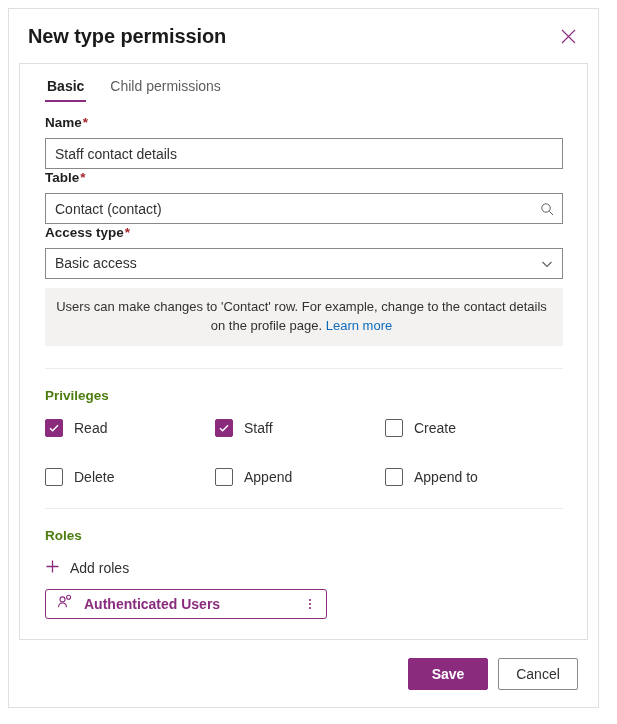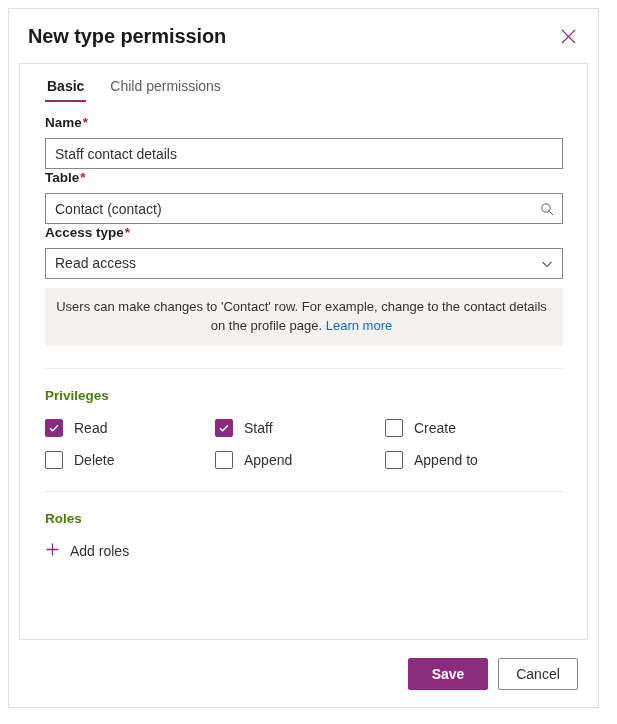--- a/index.html
+++ b/index.html
@@ -202,21 +202,21 @@
     font-weight: 600;
     color: #4d7c0f;
     margin: 18px 0 14px 0;
     line-height: 18px;
   }
 
   
   .priv-grid {
     display: grid;
     grid-template-columns: 170px 170px 170px;
-    row-gap: 14px;
+    row-gap: 31px;
   }
   .priv-item {
     display: flex;
     align-items: center;
     cursor: pointer;
   }
   .cbox {
     width: 18px;
     height: 18px;
     border: 1px solid #605e5c;
@@ -374,21 +374,21 @@
           </span>
         </div>
       </div>
 
       
       <div class="field" style="margin-bottom:0;">
         <label class="field-label">
           <span>Access type</span><span class="req">*</span>
         </label>
         <div class="select-wrap">
-          <span class="select-value">Read access</span>
+          <span class="select-value">Basic access</span>
           <span class="input-icon">
             <svg width="12" height="12" viewBox="0 0 12 12">
               <path d="M1.5 4 L6 8.5 L10.5 4" stroke="#605e5c" stroke-width="1.1" fill="none"></path>
             </svg>
           </span>
         </div>
       </div>
 
       
       <div class="info-box">
@@ -456,20 +456,37 @@
 
       <button class="add-roles">
         <span>
           <svg width="15" height="15" viewBox="0 0 15 15">
             <path d="M7.5 1.5 L7.5 13.5 M1.5 7.5 L13.5 7.5" stroke="#8a2b7e" stroke-width="1.3" fill="none"></path>
           </svg>
         </span>
         <span class="add-roles-label">Add roles</span>
       </button>
 
+      <div class="role-chip">
+        <span>
+          <svg width="16" height="16" viewBox="0 0 16 16">
+            <circle cx="5.5" cy="5.4" r="2.5" stroke="#8a2b7e" stroke-width="1.1" fill="none"></circle>
+            <path d="M1.6 13.2 C1.6 10.2 3.3 9 5.5 9 C7.7 9 9.4 10.2 9.4 13.2" stroke="#8a2b7e" stroke-width="1.1" fill="none"></path>
+            <circle cx="11.6" cy="3.3" r="2" stroke="#8a2b7e" stroke-width="1.1" fill="none"></circle>
+          </svg>
+        </span>
+        <span class="role-chip-label">Authenticated Users</span>
+        <span class="chip-menu">
+          <svg width="4" height="16" viewBox="0 0 4 16">
+            <circle cx="2" cy="4" r="1.1" fill="#8a2b7e"></circle>
+            <circle cx="2" cy="8" r="1.1" fill="#8a2b7e"></circle>
+            <circle cx="2" cy="12" r="1.1" fill="#8a2b7e"></circle>
+          </svg>
+        </span>
+      </div>
 
     </div>
   </div>
 
   <div class="footer">
     <button class="btn btn-primary">Save</button>
     <button class="btn btn-secondary">Cancel</button>
   </div>
 
 </div>

